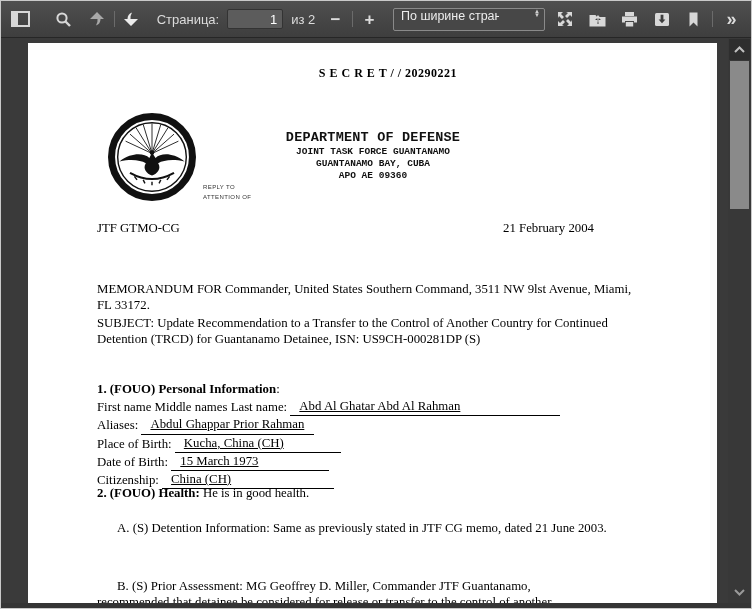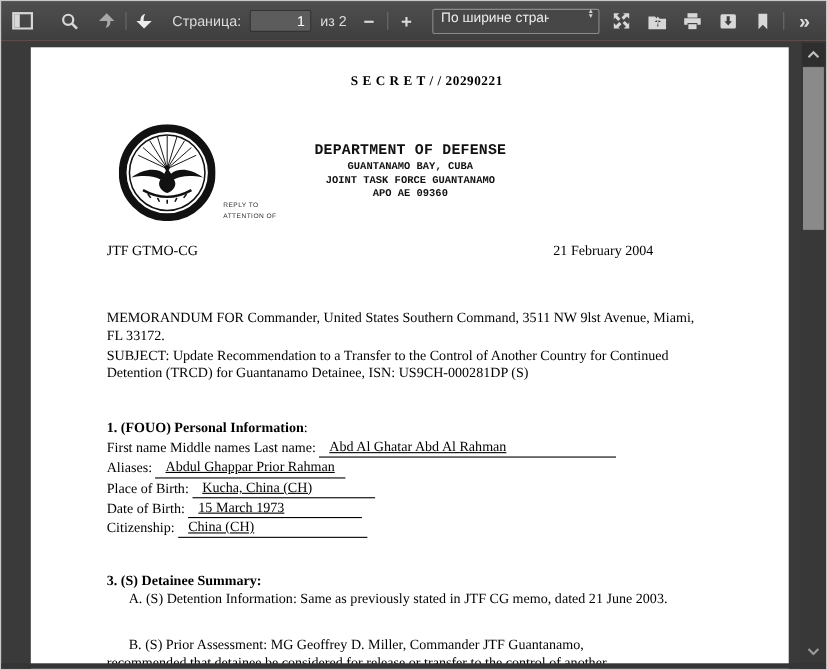--- a/index.html
+++ b/index.html
@@ -233,22 +233,22 @@
         </svg>
       </div>
 
       <div class="replyto">
         <div>REPLY TO</div>
         <div>ATTENTION OF</div>
       </div>
 
       <div class="dodblock">
         <div class="l1">DEPARTMENT OF DEFENSE</div>
+        <div class="l2">JOINT TASK FORCE GUANTANAMO</div>
         <div class="l2">GUANTANAMO BAY, CUBA</div>
-        <div class="l2">JOINT TASK FORCE GUANTANAMO</div>
         <div class="l2">APO AE 09360</div>
       </div>
 
       <div class="jtfrow">
         <span>JTF GTMO-CG</span>
         <span>21 February 2004</span>
       </div>
 
       <div class="para memo">MEMORANDUM FOR Commander, United States Southern Command, 3511 NW 9lst Avenue, Miami, FL 33172.</div>
 
@@ -273,23 +273,25 @@
         <div>
           <span>Date of Birth:</span>
           <span class="uline w158"><span>15 March 1973</span></span>
         </div>
         <div>
           <span>Citizenship:</span>
           <span class="uline w172"><span>China (CH)</span></span>
         </div>
       </div>
 
+      <div class="sec2">
+        <span class="bold">2.  (FOUO) Health:</span><span>  He is in good health.</span>
+      </div>
 
       <div class="sec3">
-        <div class="bold">3.  (S) Detainee Summary:</div>
         <div class="indent">A.  (S) Detention Information:  Same as previously stated in JTF CG memo, dated 21 June 2003.</div>
       </div>
 
       <div class="parab indent">B. (S) Prior Assessment:  MG Geoffrey D. Miller, Commander JTF Guantanamo, recommended that detainee be considered for release or transfer to the control of another</div>
     </div>
 
     <div class="scrollbar">
       <div class="scroll-btn scroll-up">
         <span>
           <svg width="11" height="7" viewBox="0 0 11 7">

